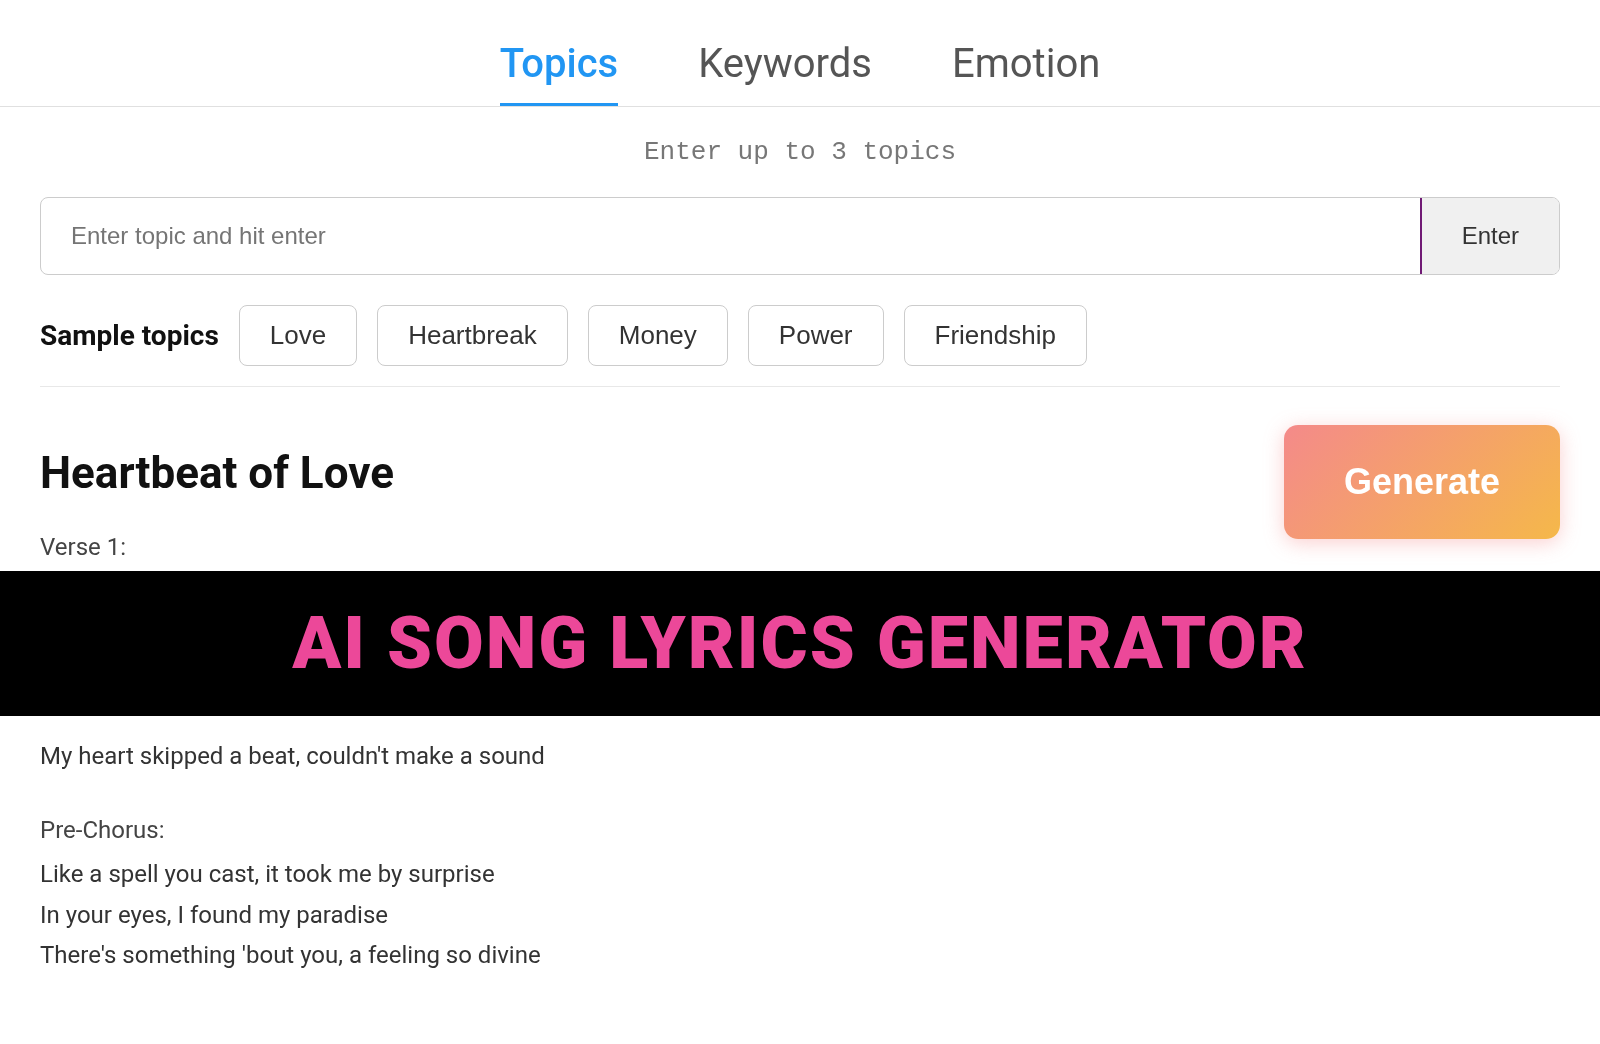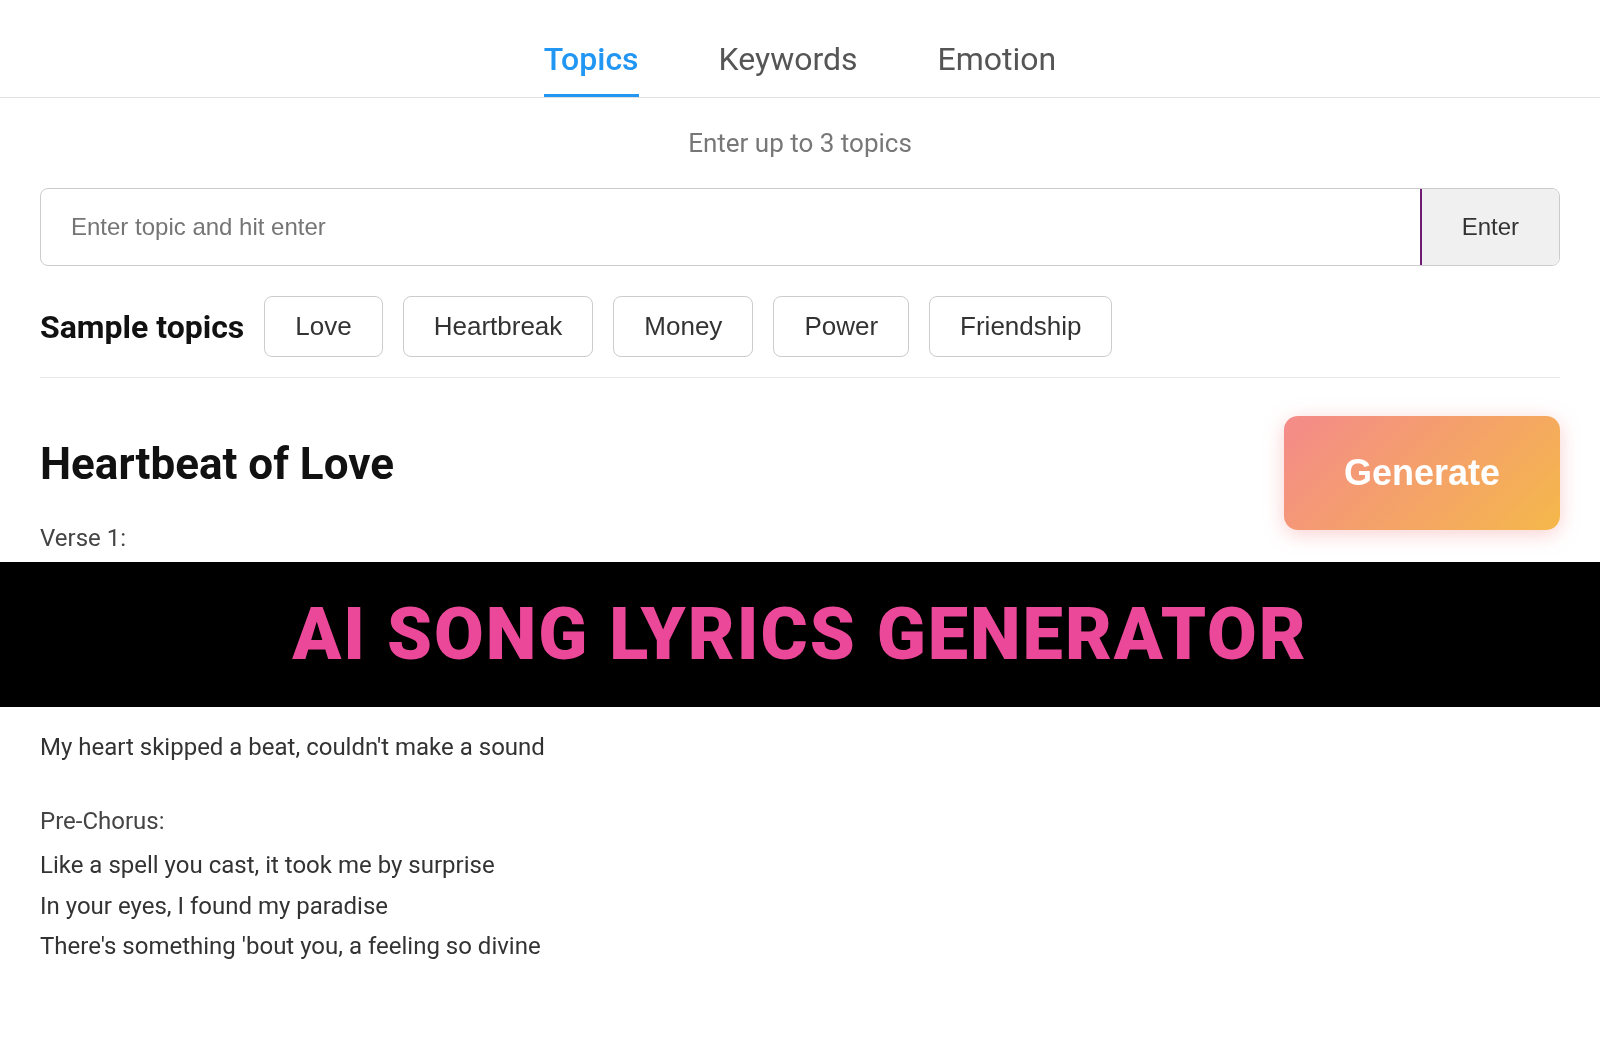--- a/index.html
+++ b/index.html
@@ -28,40 +28,41 @@
       display: flex;
       justify-content: center;
       align-items: center;
       gap: 80px;
       padding-top: 40px;
       border-bottom: 1px solid #e0e0e0;
       padding-bottom: 0;
     }
 
     .tab-item {
-      font-size: 32px;
+      font-size: 40px;
       font-weight: 400;
       color: #555;
       cursor: pointer;
       padding-bottom: 16px;
       border-bottom: 3px solid transparent;
       text-decoration: none;
     }
 
     .tab-item.active {
       color: #2196F3;
       border-bottom: 3px solid #2196F3;
       font-weight: 500;
     }
 
     .subtitle {
       text-align: center;
       color: #777;
       font-size: 26px;
       padding: 30px 0 20px;
+      font-family: Liberation Mono, monospace;
     }
 
     
     .input-container {
       display: flex;
       align-items: center;
       margin: 10px 40px 30px 40px;
       border: 1px solid #ccc;
       border-radius: 8px;
       overflow: hidden;
@@ -94,21 +95,21 @@
       display: flex;
       align-items: center;
       gap: 20px;
       margin: 10px 40px 30px 40px;
       flex-wrap: nowrap;
       padding-bottom: 20px;
       border-bottom: 1px solid #e8e8e8;
     }
 
     .sample-topics-label {
-      font-size: 32px;
+      font-size: 28px;
       font-weight: 700;
       color: #111;
       white-space: nowrap;
     }
 
     .topic-chip {
       border: 1px solid #ccc;
       border-radius: 8px;
       padding: 14px 30px;
       font-size: 26px;

